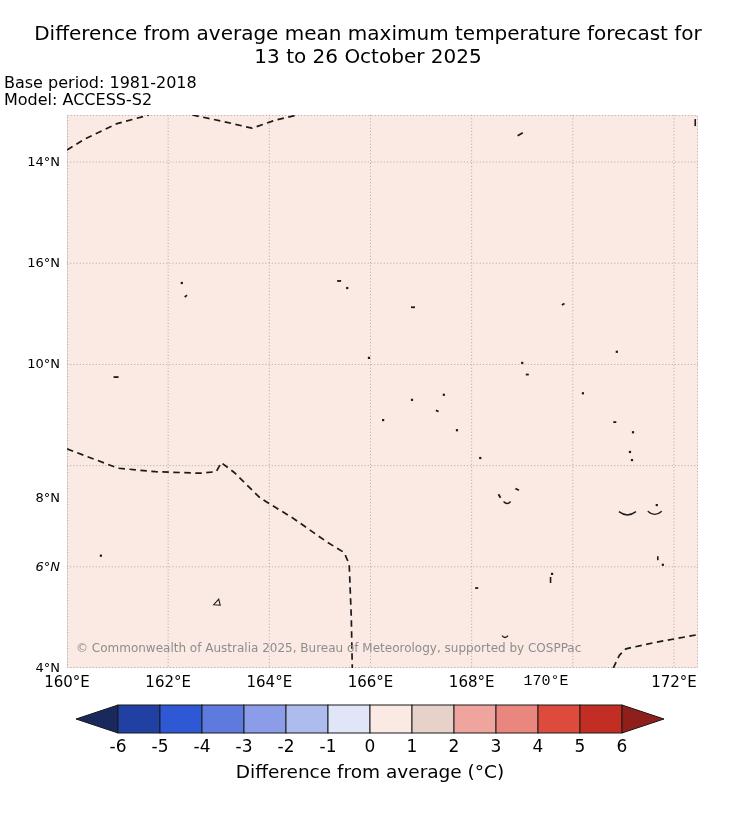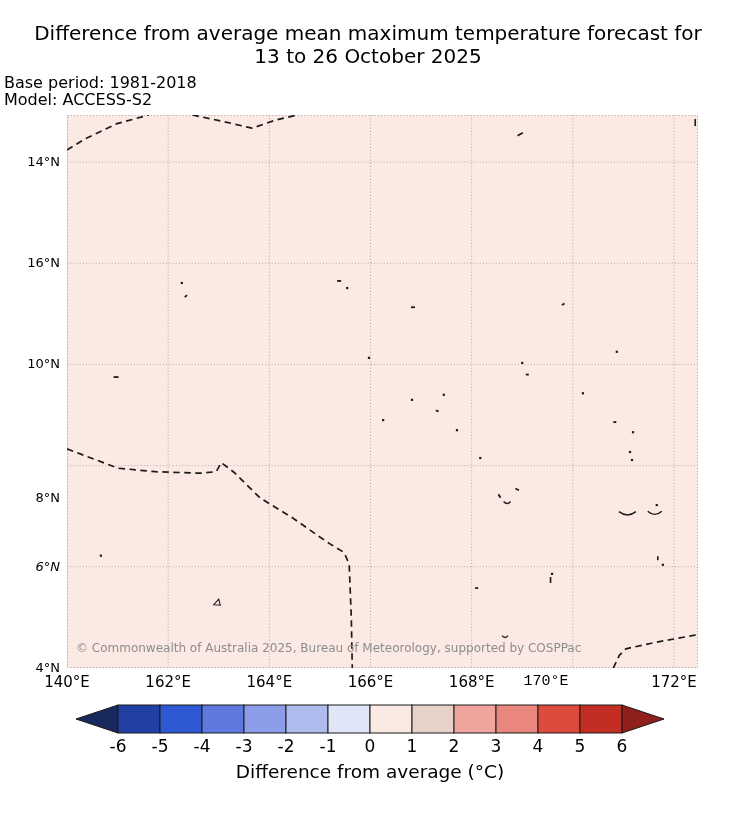--- a/index.html
+++ b/index.html
@@ -103,21 +103,21 @@
 
   <div class="yticks" id="yticks">
       <span style="top: 660px;">4°N</span>
       <span style="top: 558.811px; font-style: italic;">6°N</span>
       <span style="top: 457.621px; margin-top: 32px;">8°N</span>
       <span style="top: 356.432px;">10°N</span>
       <span style="top: 255.242px;">16°N</span>
       <span style="top: 154.053px;">14°N</span>
     </div>
   <div class="xticks" id="xticks">
-      <span style="left: 0px;">140°E</span>
+      <span style="left: 0px;">160°E</span>
       <span style="left: 101.162px;">162°E</span>
       <span style="left: 202.325px;">164°E</span>
       <span style="left: 303.487px;">166°E</span>
       <span style="left: 404.649px;">168°E</span>
       <span style="left: 479px; font-family: Liberation Mono, monospace;">170°E</span>
       <span style="left: 606.974px;">172°E</span>
     </div>
 
   <div class="copyright" style="color: rgb(141, 141, 141);">© Commonwealth of Australia 2025, Bureau of Meteorology, supported by COSPPac</div>
 

